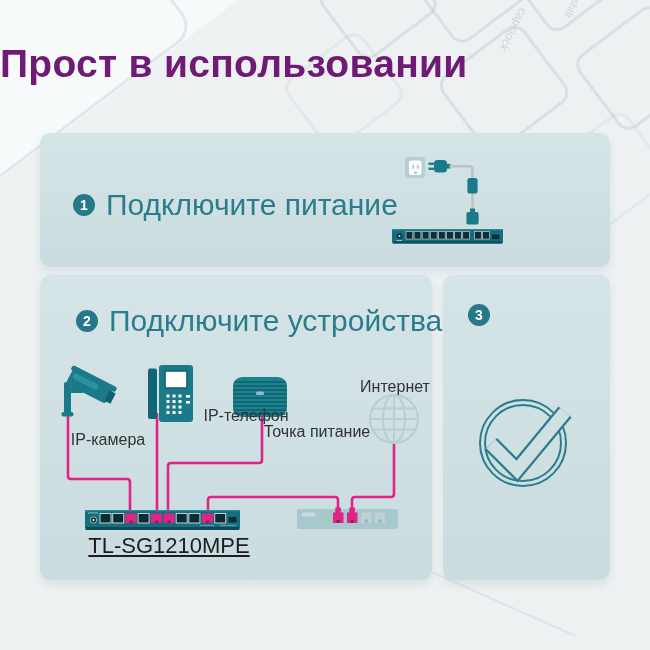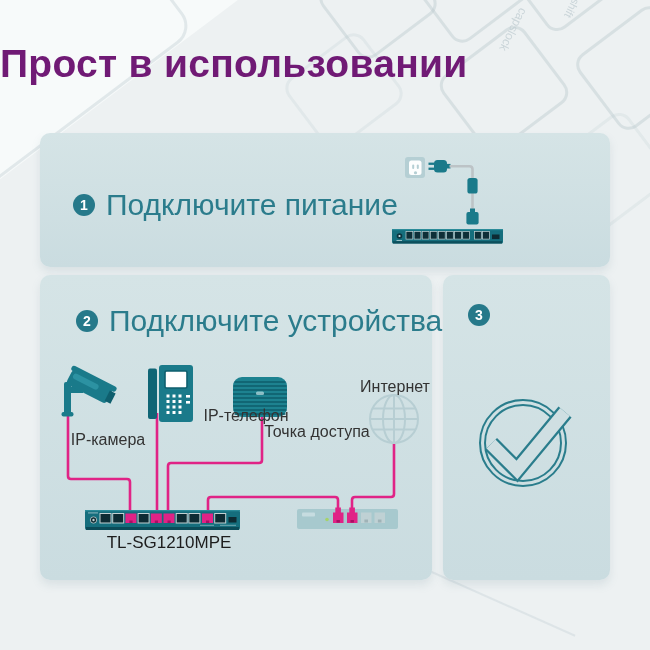--- a/index.html
+++ b/index.html
@@ -37,22 +37,22 @@
 
   .step-head{position:absolute;display:flex;align-items:center;gap:11px;}
   .badge{width:22px;height:22px;border-radius:50%;background:#26798a;color:#fff;
     font-size:14px;font-weight:bold;display:flex;align-items:center;justify-content:center;
     flex:0 0 22px;}
   .step-label{font-size:30px;color:#2b7c8c;font-weight:400;white-space:nowrap;}
 
   .illus{position:absolute;}
   .dev-label{position:absolute;font-size:16px;color:#333;white-space:nowrap;
     transform:translateX(-50%);}
-  .model-label{position:absolute;font-size:17px;color:#1d1d1d;white-space:nowrap;
-    transform:translateX(-50%);}
+  .model-label{position:absolute;font-size:22px;color:#1d1d1d;white-space:nowrap;
+    transform:translateX(-50%);text-decoration:underline;}
 </style>
 </head>
 <body>
 
 <div class="stage">
 
   <div class="bg">
     <div class="bg-sheet"></div>
     <div class="bg-sheet2"></div>
     <div class="bg-key" style="left:330px;top:-42px;width:90px;height:80px;"></div>
@@ -244,21 +244,21 @@
           <rect x="321" y="157.5" width="10.5" height="10.5" fill="#bfd1d4"></rect>
           <rect x="324.4" y="164.5" width="3.6" height="3" fill="#9fb3b7"></rect>
           <rect x="334.5" y="157.5" width="10.5" height="10.5" fill="#bfd1d4"></rect>
           <rect x="337.9" y="164.5" width="3.6" height="3" fill="#9fb3b7"></rect>
         </g>
       </g>
     </svg>
 
     <div class="dev-label" style="left:68px;top:148px;margin-top:8px;">IP-камера</div>
     <div class="dev-label" style="left:162px;top:132px;margin-left:44px;">IP-телефон</div>
-    <div class="dev-label" style="left:277px;top:148px;">Точка доступа</div>
+    <div class="dev-label" style="left:277px;top:148px;">Точка питание</div>
     <div class="dev-label" style="left:355px;top:103px;">Интернет</div>
     <div class="model-label" style="left:129px;top:258px;">TL-SG1210MPE</div>
   </section>
 
   <section class="panel panel3">
     <div class="step-head" style="left:25px;top:29px;">
       <span class="badge">3</span>
     </div>
 
     <svg class="illus" style="left:18px;top:106px;" width="124" height="124" viewBox="0 0 124 124">

